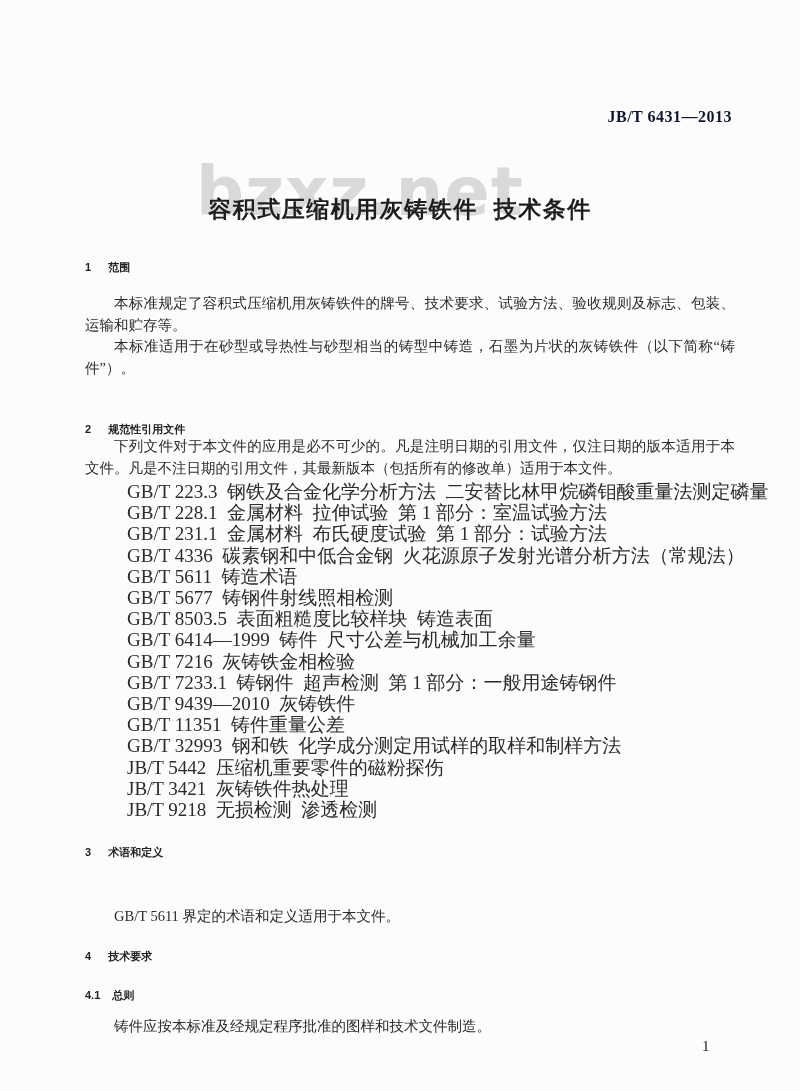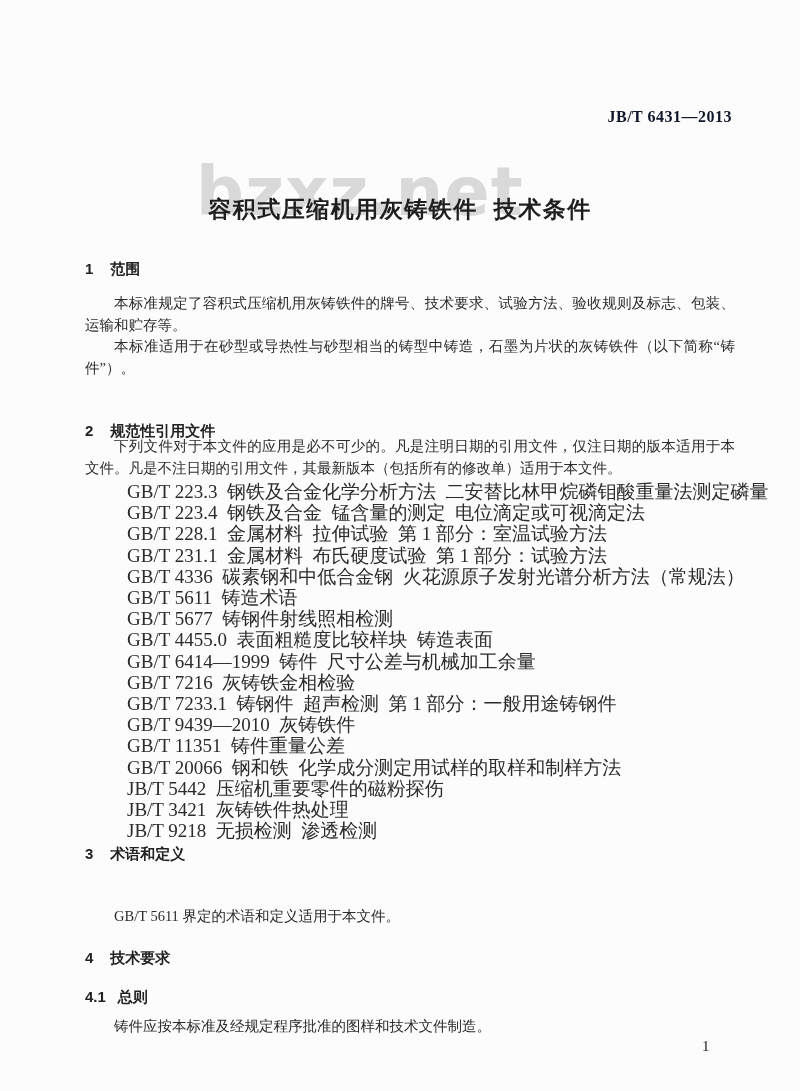--- a/index.html
+++ b/index.html
@@ -43,21 +43,21 @@
     letter-spacing: 1.5px;
     color: #1e1e1e;
     white-space: pre;
   }
 
   .content { left: 85px; width: 650px; }
 
   .sec-heading {
     font-family: "Liberation Sans", sans-serif;
     font-weight: bold;
-    font-size: 15px;
+    font-size: 11px;
     color: #222;
   }
   .sec-heading .num { display: inline-block; margin-right: 17px; }
 
   .para {
     font-size: 14.5px;
     line-height: 21.5px;
     text-indent: 2em;
     text-align: justify;
     color: #2b2b2b;
@@ -96,33 +96,32 @@
 <p class="abs content para" style="top:336px">本标准适用于在砂型或导热性与砂型相当的铸型中铸造，石墨为片状的灰铸铁件（以下简称“铸件”）。</p>
 
 <div class="abs content sec-heading" style="top:422px">
   <span class="num">2</span><span>规范性引用文件</span>
 </div>
 
 <p class="abs content para" style="top:436px">下列文件对于本文件的应用是必不可少的。凡是注明日期的引用文件，仅注日期的版本适用于本文件。凡是不注日期的引用文件，其最新版本（包括所有的修改单）适用于本文件。</p>
 
 <ul class="abs content ref-list" style="top:481px">
   <li>GB/T 223.3  钢铁及合金化学分析方法  二安替比林甲烷磷钼酸重量法测定磷量</li>
-  <li>GB/T 223.4  钢铁及合金  锰含量的测定  电位滴定或可视滴定法</li>
   <li>GB/T 228.1  金属材料  拉伸试验  第 1 部分：室温试验方法</li>
   <li>GB/T 231.1  金属材料  布氏硬度试验  第 1 部分：试验方法</li>
   <li>GB/T 4336  碳素钢和中低合金钢  火花源原子发射光谱分析方法（常规法）</li>
   <li>GB/T 5611  铸造术语</li>
   <li>GB/T 5677  铸钢件射线照相检测</li>
-  <li>GB/T 4455.0  表面粗糙度比较样块  铸造表面</li>
+  <li>GB/T 8503.5  表面粗糙度比较样块  铸造表面</li>
   <li>GB/T 6414—1999  铸件  尺寸公差与机械加工余量</li>
   <li>GB/T 7216  灰铸铁金相检验</li>
   <li>GB/T 7233.1  铸钢件  超声检测  第 1 部分：一般用途铸钢件</li>
   <li>GB/T 9439—2010  灰铸铁件</li>
   <li>GB/T 11351  铸件重量公差</li>
-  <li>GB/T 20066  钢和铁  化学成分测定用试样的取样和制样方法</li>
+  <li>GB/T 32993  钢和铁  化学成分测定用试样的取样和制样方法</li>
   <li>JB/T 5442  压缩机重要零件的磁粉探伤</li>
   <li>JB/T 3421  灰铸铁件热处理</li>
   <li>JB/T 9218  无损检测  渗透检测</li>
 </ul>
 
 <div class="abs content sec-heading" style="top:845px">
   <span class="num">3</span><span>术语和定义</span>
 </div>
 
 <p class="abs content para" style="top:906px">GB/T 5611 界定的术语和定义适用于本文件。</p>

